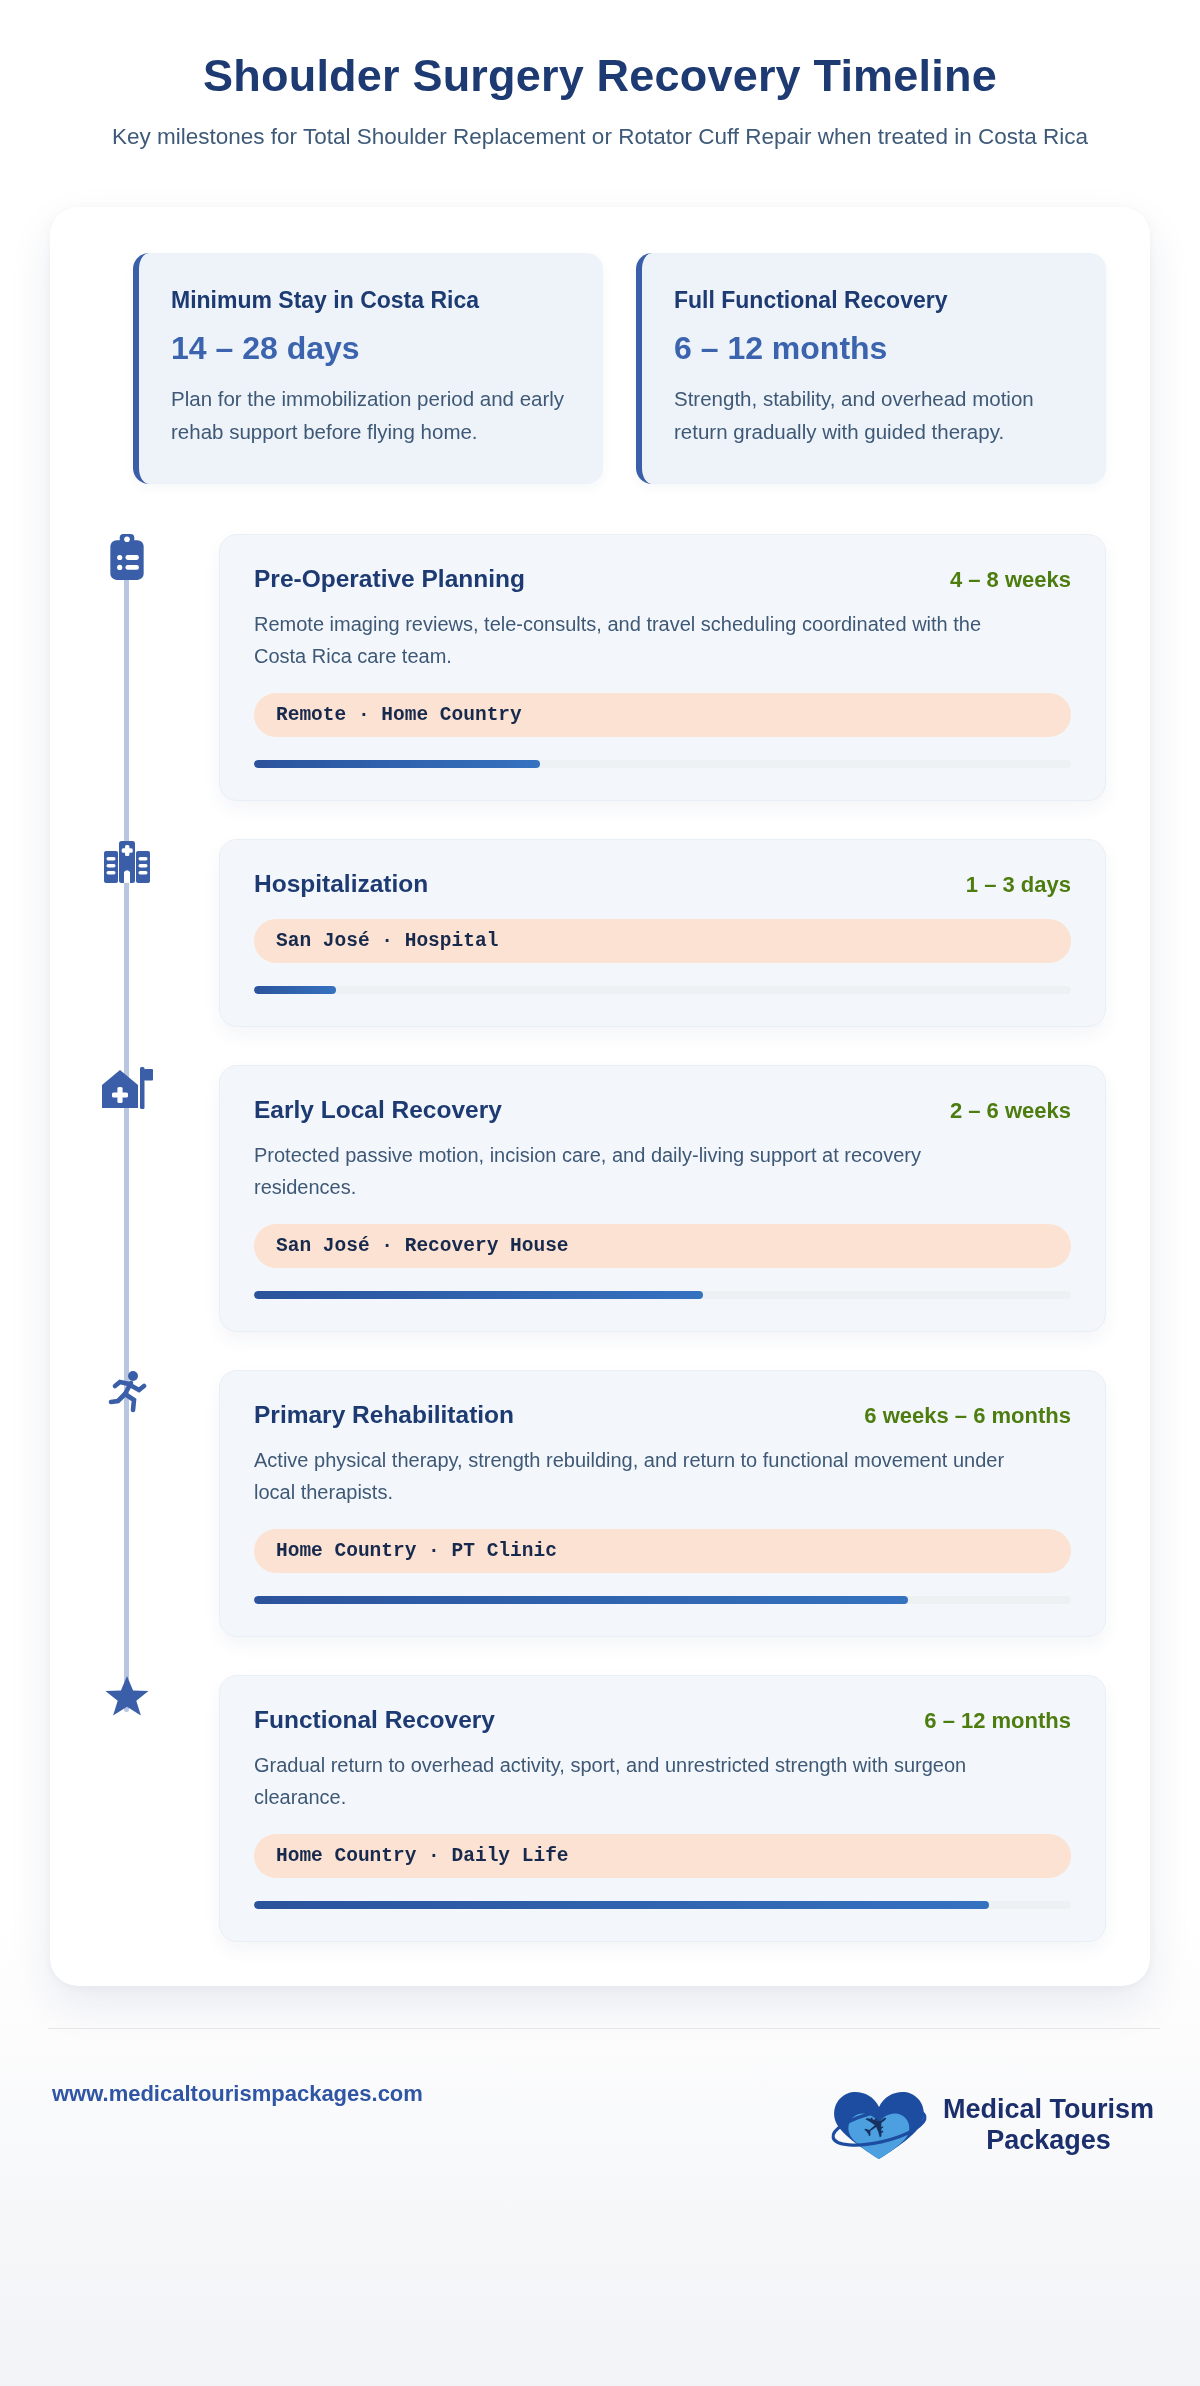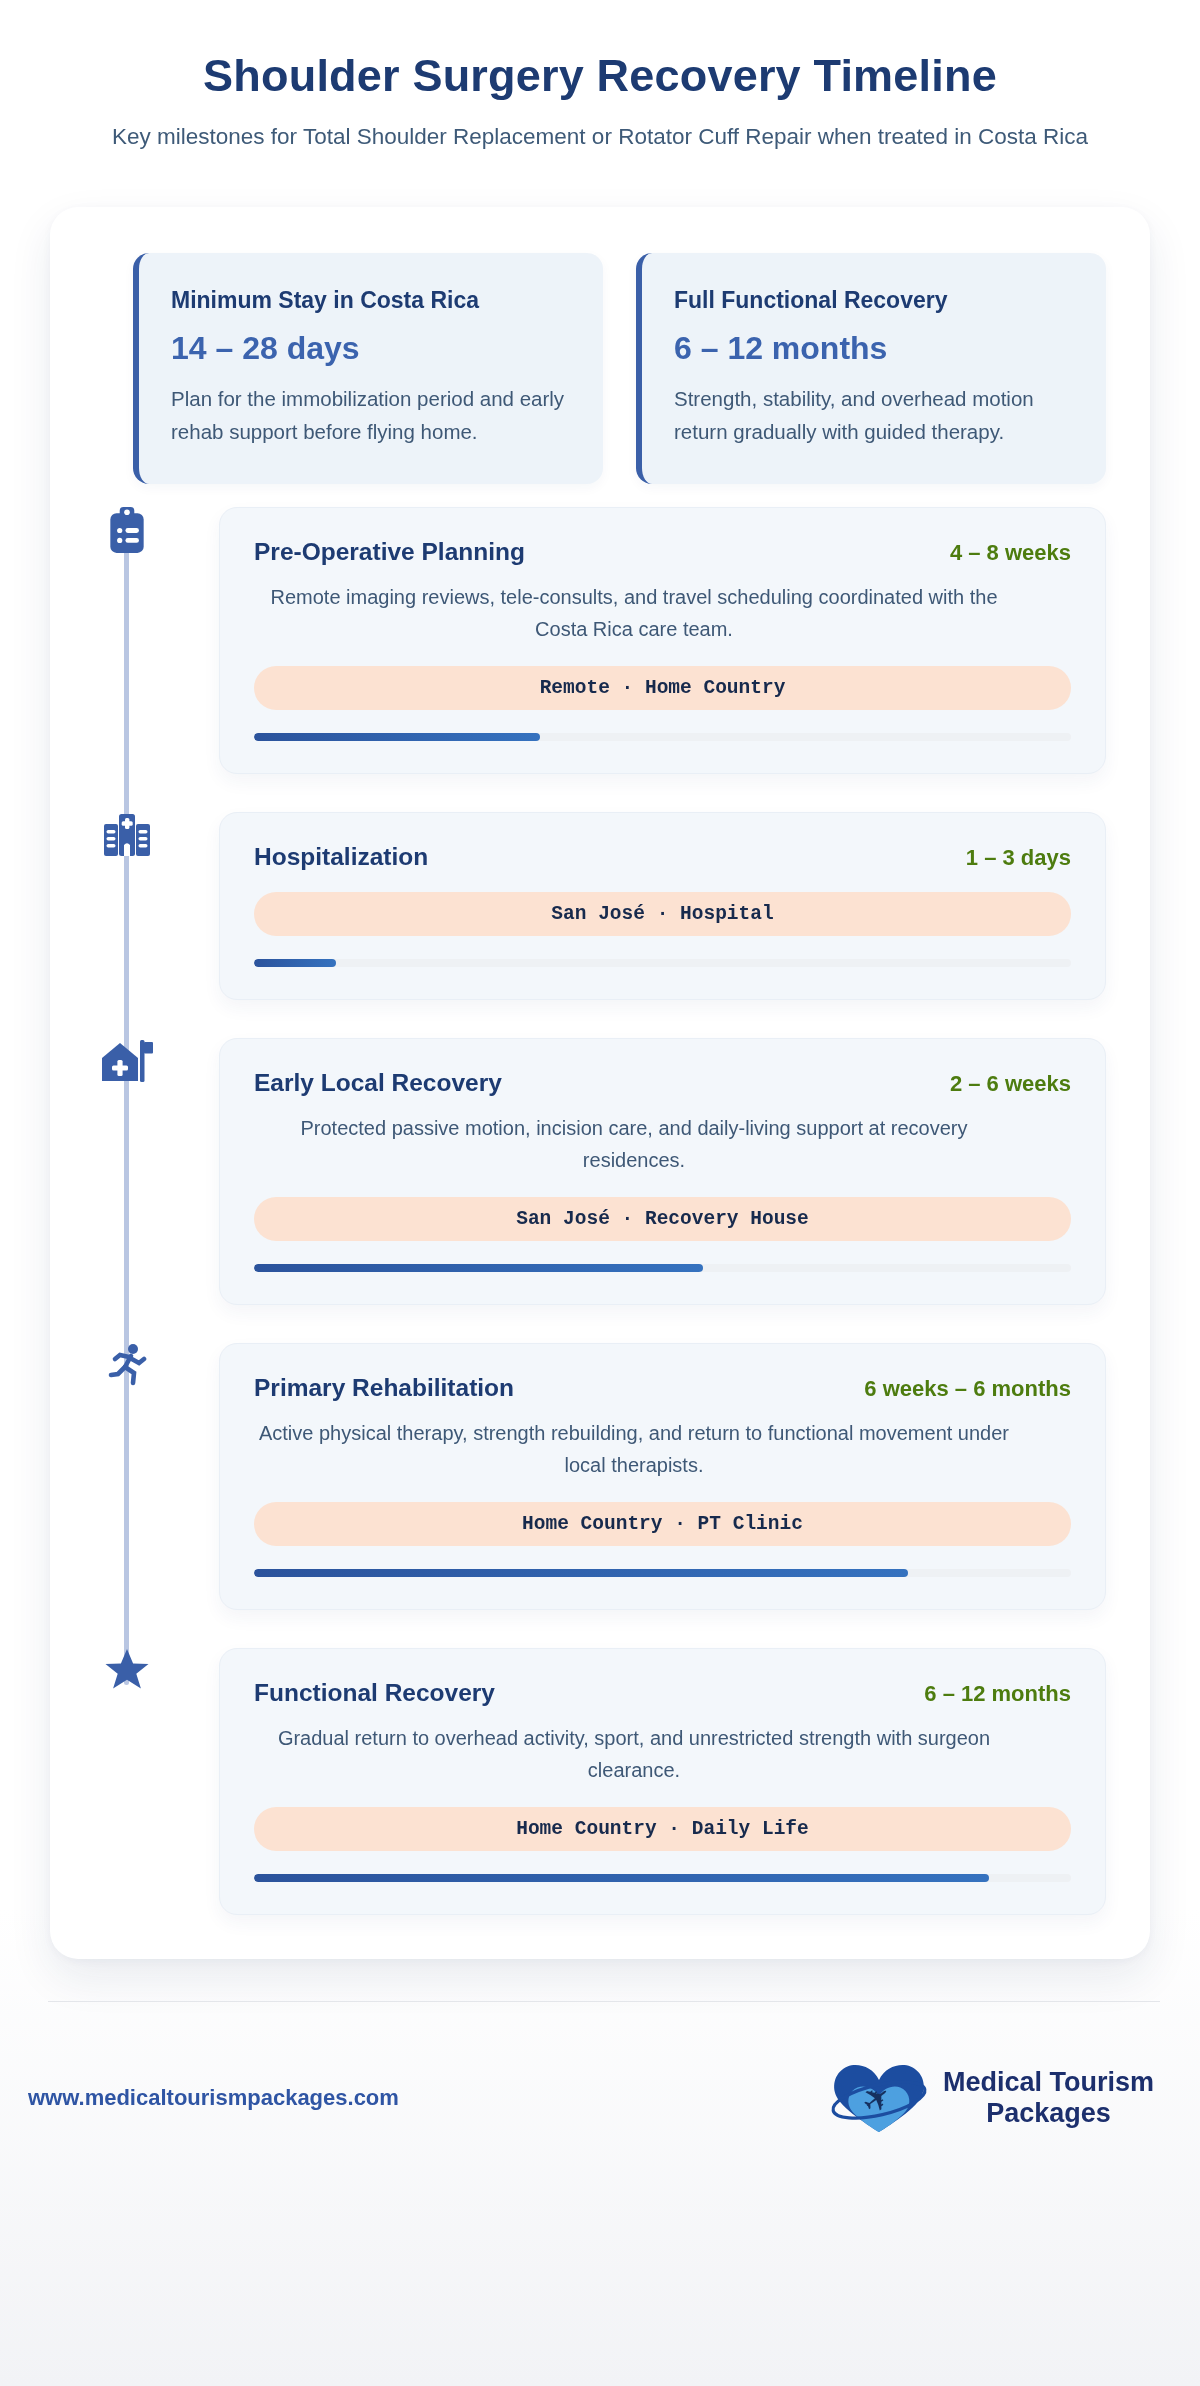--- a/index.html
+++ b/index.html
@@ -28,21 +28,21 @@
   .summary-row { display:flex; gap:33px;margin-left:39px; }
   .summary-card {
     flex:1; background:#edf3f9; border-radius:16px;
     border-left:6px solid #3a5fa8; padding:34px 32px 36px;
     box-shadow:0 4px 12px rgba(30,60,110,.04);
   }
   .summary-label { font-size:23px; font-weight:700; color:#1d3b72; }
   .summary-value { font-size:32px; font-weight:800; color:#3b63ae; margin-top:16px; }
   .summary-desc  { font-size:20.5px; color:#3e5876; line-height:1.6; margin-top:16px; }
   
-  .timeline { position:relative; margin-top:23px; padding-left:125px;text-align:center; }
+  .timeline { position:relative; margin-top:50px; padding-left:125px; }
   .timeline::before {
     content:""; position:absolute; left:30px; top:8px; bottom:230px;
     width:5px; border-radius:3px; background:#b9c6e2;
   }
   .t-item {
     position:relative; background:#f3f7fb; border:1px solid #e9eff6;
     border-radius:18px; padding:30px 34px 32px; margin-bottom:38px;
     box-shadow:0 8px 18px rgba(30,60,110,.05);
   }
   .t-item:last-child { margin-bottom:0; }
@@ -62,22 +62,22 @@
     margin-top:23px; height:8px; border-radius:4px; background:#eef1f4;
     overflow:hidden;
   }
   .t-progress-fill {
     height:100%; border-radius:4px;
     background:linear-gradient(90deg,#2b539c 0%,#3572bf 100%);
   }
   
   .footer-rule { height:1px; background:#e4e6ea; margin:42px 40px 0 48px; }
   .footer {
-    display:flex; justify-content:space-between; align-items:center;
-    padding:52px 46px 0 28px;
+    display:flex; justify-content:space-between; 
+    padding:52px 46px 0 52px;
   }
   .footer-link { font-size:22px; font-weight:700; color:#2f55a4; text-decoration:none; }
   .brand { display:flex; align-items:center; gap:12px; }
   .brand-text { text-align:center; font-weight:700; color:#1c2f6d; font-size:27px; line-height:1.18; }
   svg { display:block; }
 </style>
 </head>
 <body>
 
 <h1 class="page-title">Shoulder Surgery Recovery Timeline</h1>

